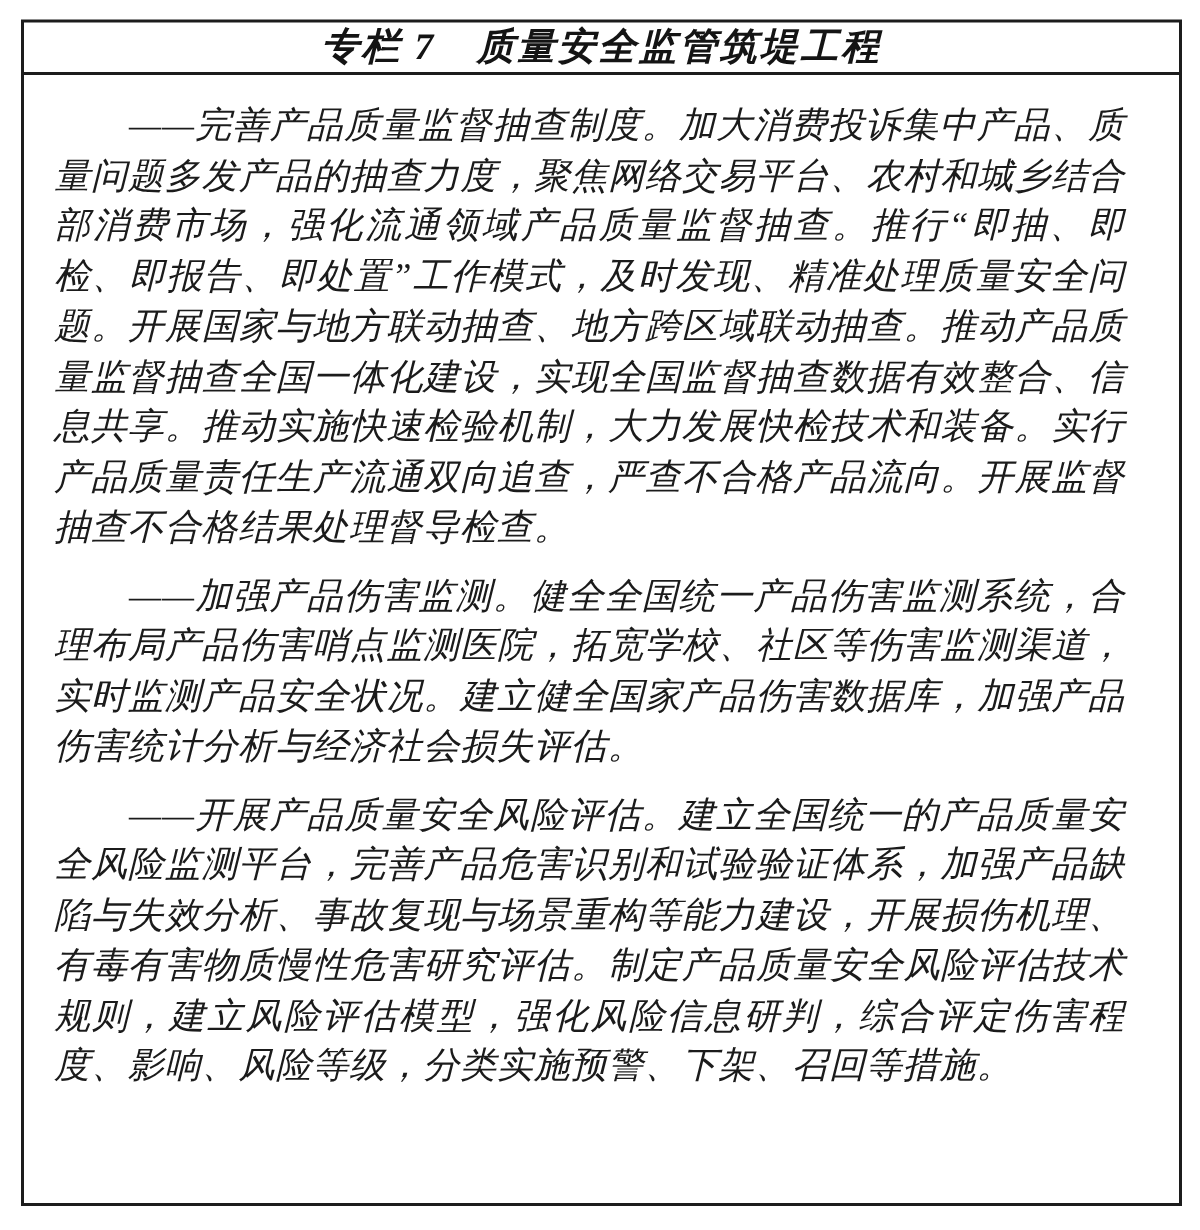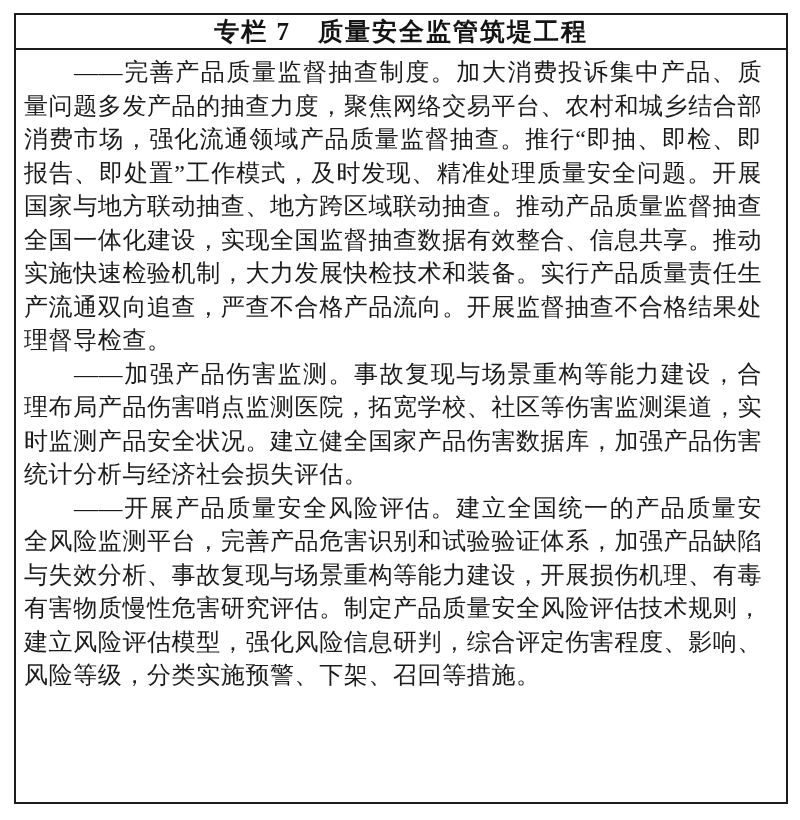--- a/index.html
+++ b/index.html
@@ -19,53 +19,54 @@
   }
   .column-box {
     position: absolute;
     left: 14px;
     top: 13px;
     width: 774px;
     height: 791px;
     border: 2px solid #1c1c1c;
     box-sizing: border-box;
     background: #ffffff;
+    font-style: italic;
   }
   .box-title {
     height: 33px;
     line-height: 33px;
     border-bottom: 2px solid #1c1c1c;
     text-align: center;
     font-weight: bold;
     font-size: 25px;
     letter-spacing: 2px;
     color: #141414;
     white-space: nowrap;
   }
   .box-body {
     padding: 6px 24px 0 8px;
     color: #1b1b1b;
   }
   .box-body p {
-    margin: 0;
+    margin: 12px;
     font-size: 24px;
     line-height: 33.5px;
     letter-spacing: 0.6px;
     text-align: justify;
     text-justify: inter-ideograph;
     text-indent: 50px;
     word-break: break-all;
     line-break: strict;
   }
 </style>
 </head>
 <body>
 
 <div class="page">
   <div class="column-box">
     <div class="box-title">专栏 7　质量安全监管筑堤工程</div>
     <div class="box-body">
       <p>——完善产品质量监督抽查制度。加大消费投诉集中产品、质量问题多发产品的抽查力度，聚焦网络交易平台、农村和城乡结合部消费市场，强化流通领域产品质量监督抽查。推行“即抽、即检、即报告、即处置”工作模式，及时发现、精准处理质量安全问题。开展国家与地方联动抽查、地方跨区域联动抽查。推动产品质量监督抽查全国一体化建设，实现全国监督抽查数据有效整合、信息共享。推动实施快速检验机制，大力发展快检技术和装备。实行产品质量责任生产流通双向追查，严查不合格产品流向。开展监督抽查不合格结果处理督导检查。</p>
-      <p>——加强产品伤害监测。事故复现与场景重构等能力建设，合理布局产品伤害哨点监测医院，拓宽学校、社区等伤害监测渠道，实时监测产品安全状况。建立健全国家产品伤害数据库，加强产品伤害统计分析与经济社会损失评估。</p>
+      <p>——加强产品伤害监测。健全全国统一产品伤害监测系统，合理布局产品伤害哨点监测医院，拓宽学校、社区等伤害监测渠道，实时监测产品安全状况。建立健全国家产品伤害数据库，加强产品伤害统计分析与经济社会损失评估。</p>
       <p>——开展产品质量安全风险评估。建立全国统一的产品质量安全风险监测平台，完善产品危害识别和试验验证体系，加强产品缺陷与失效分析、事故复现与场景重构等能力建设，开展损伤机理、有毒有害物质慢性危害研究评估。制定产品质量安全风险评估技术规则，建立风险评估模型，强化风险信息研判，综合评定伤害程度、影响、风险等级，分类实施预警、下架、召回等措施。</p>
     </div>
   </div>
 </div>
 
 </body></html>

